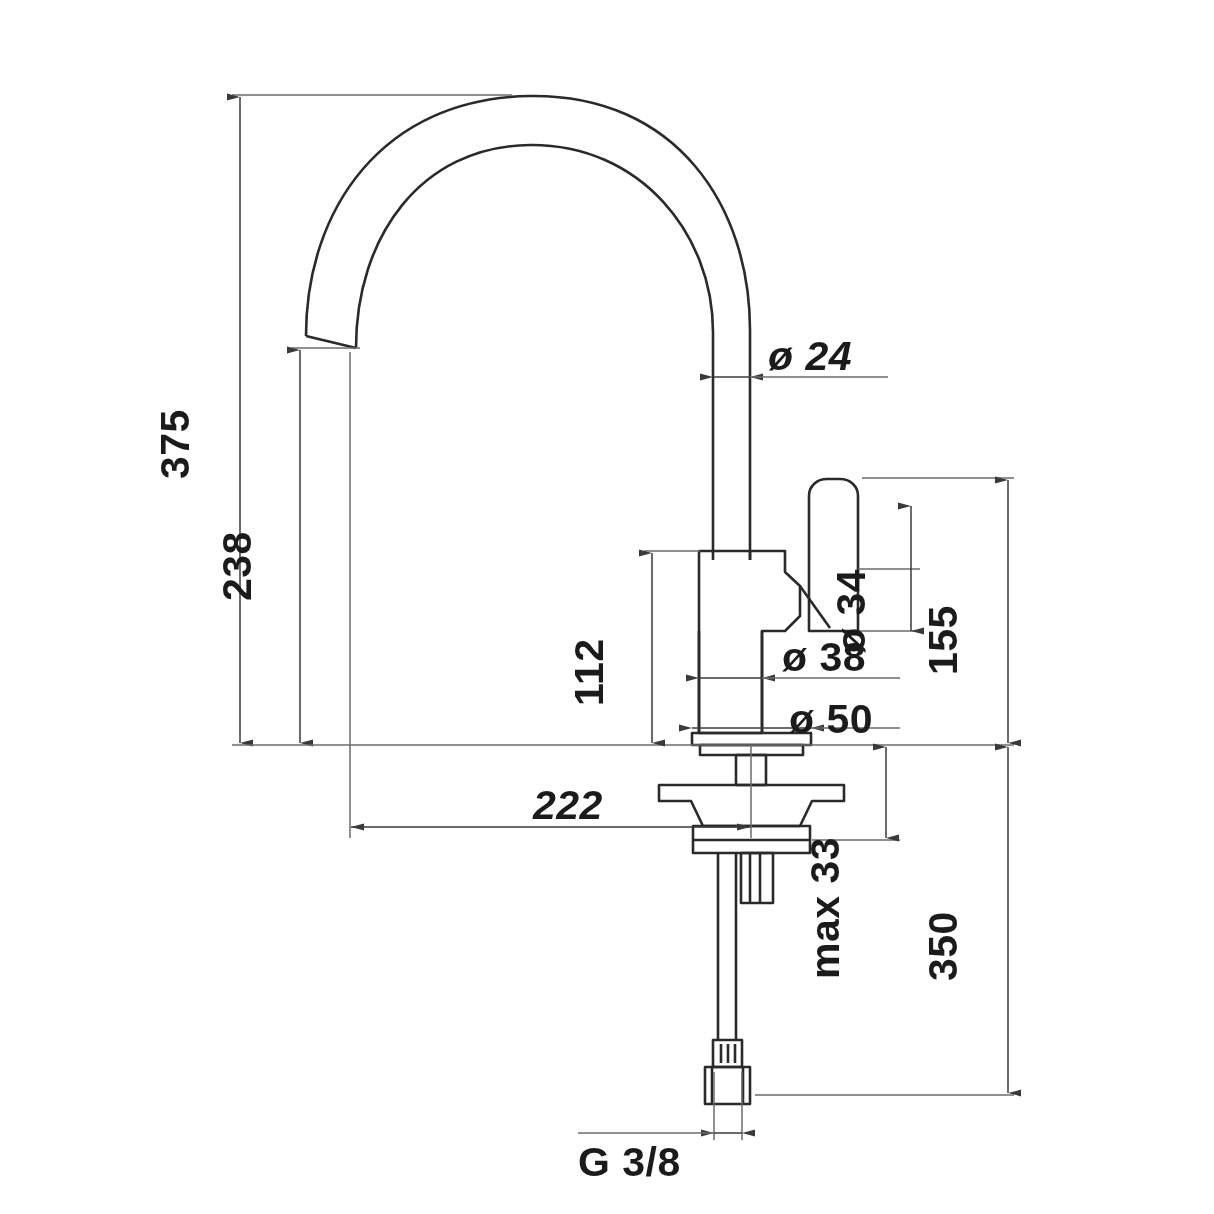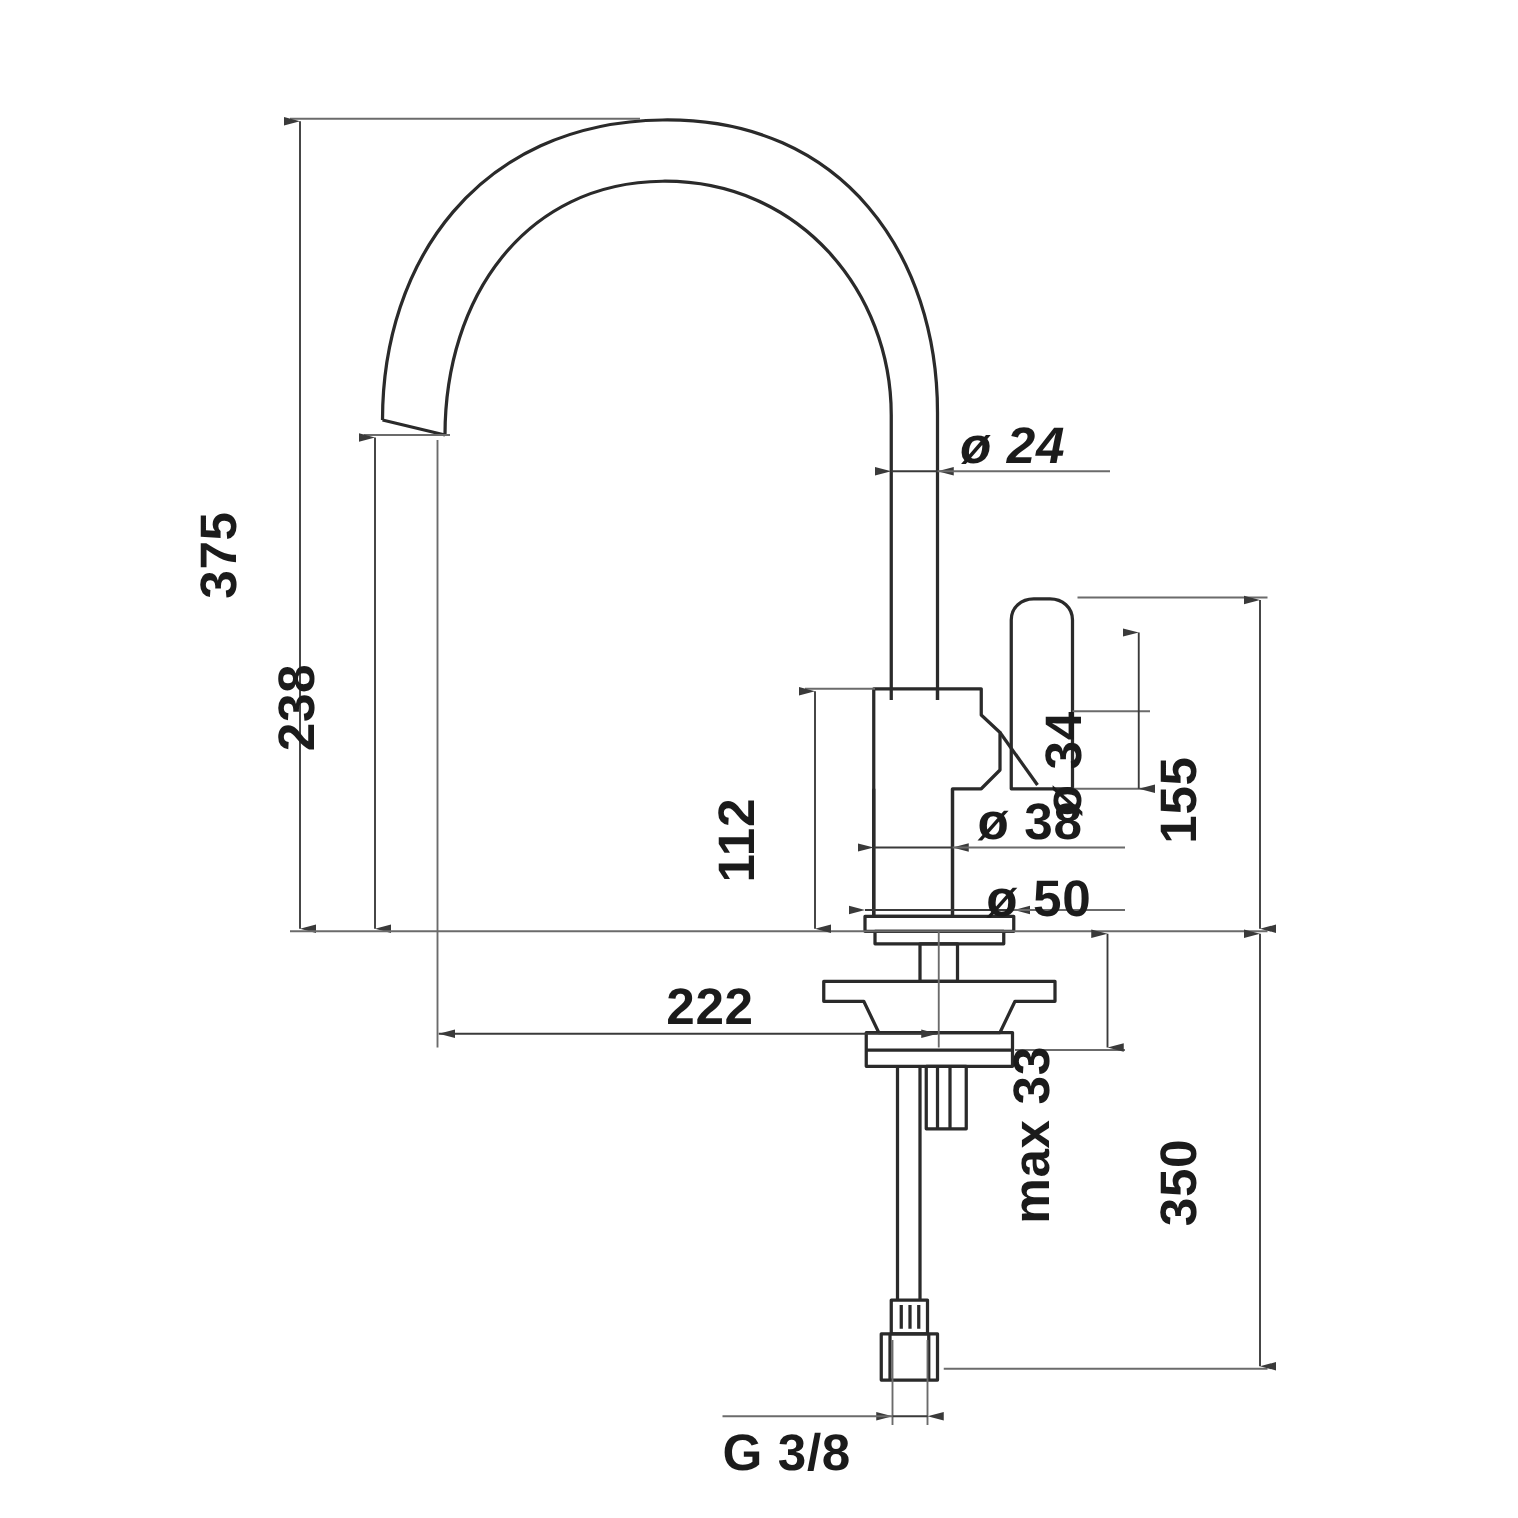--- a/index.html
+++ b/index.html
@@ -183,21 +183,21 @@
   <div class="dim-label rot-ccw" style="left:610px; top:665px;">112</div>
 
   <div class="dim-label rot-ccw" style="left:872px; top:612px;">ø 34</div>
 
   <div class="dim-label rot-ccw" style="left:964px; top:634px;">155</div>
 
   <div class="dim-label" style="left:782px; top:637px;">ø 38</div>
 
   <div class="dim-label" style="left:789px; top:687px;margin-top:12px;">ø 50</div>
 
-  <div class="dim-label" style="left:533px; top:785px;">222</div>
+  <div class="dim-label" style="left:533px; top:785px;font-style:italic;">222</div>
 
   <div class="dim-label rot-ccw" style="left:846px; top:938px;">max 33</div>
 
   <div class="dim-label rot-ccw" style="left:964px; top:940px;">350</div>
 
   <div class="dim-label" style="left:578px; top:1142px;text-align:right;">G 3/8</div>
 
 </div>
 
 </body></html>

